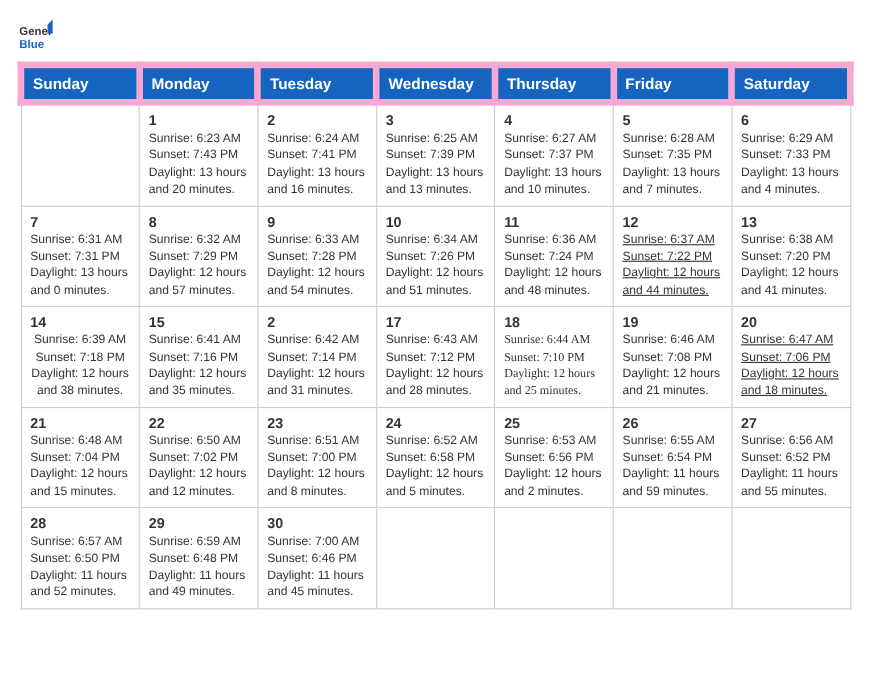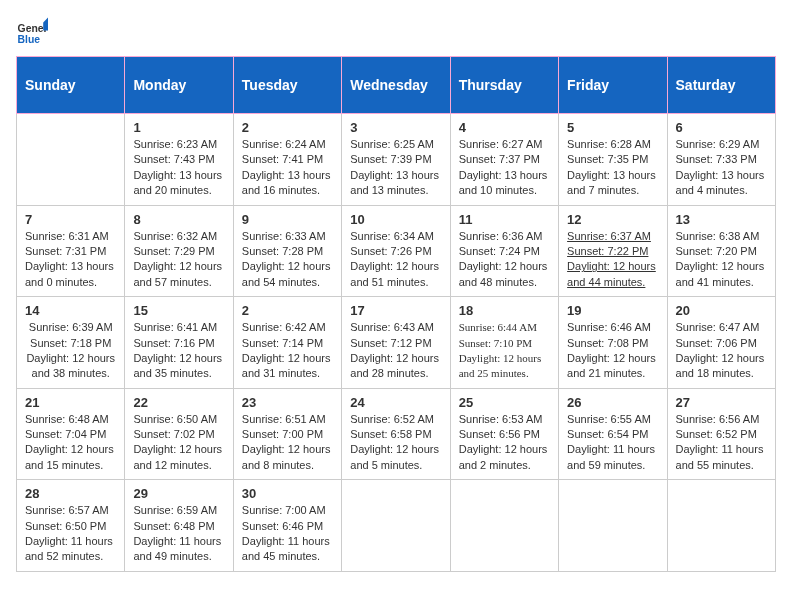--- a/index.html
+++ b/index.html
@@ -46,24 +46,24 @@
     }
     table {
       width: 100%;
       border-collapse: collapse;
       border: 1px solid #ccc;
     }
     thead th {
       background-color: #1565c0;
       color: #fff;
       text-align: left;
-      padding: 20px 8px;
+      padding: 6px 8px;
       font-size: 14px;
       font-weight: bold;
-      border: 1px solid #f9a8d4;
+      border: 6px solid #f9a8d4;
     }
     tbody td {
       vertical-align: top;
       padding: 6px 8px;
       border: 1px solid #ccc;
       font-size: 11px;
       color: #333;
       width: calc(100% / 7);
       min-height: 80px;
     }
@@ -246,21 +246,21 @@
         </td>
         <td>
           <span class="day-num">19</span>
           <div class="day-info" style="white-space: pre-line;">Sunrise: 6:46 AM
 Sunset: 7:08 PM
 Daylight: 12 hours
 and 21 minutes.</div>
         </td>
         <td>
           <span class="day-num">20</span>
-          <div class="day-info" style="white-space: pre-line;">Sunrise: 6:47 AM
+          <div class="day-info" style="white-space: pre-line; text-decoration: underline;">Sunrise: 6:47 AM
 Sunset: 7:06 PM
 Daylight: 12 hours
 and 18 minutes.</div>
         </td>
       </tr>
       <tr>
         <td>
           <span class="day-num">21</span>
           <div class="day-info" style="white-space: pre-line;">Sunrise: 6:48 AM
 Sunset: 7:04 PM

